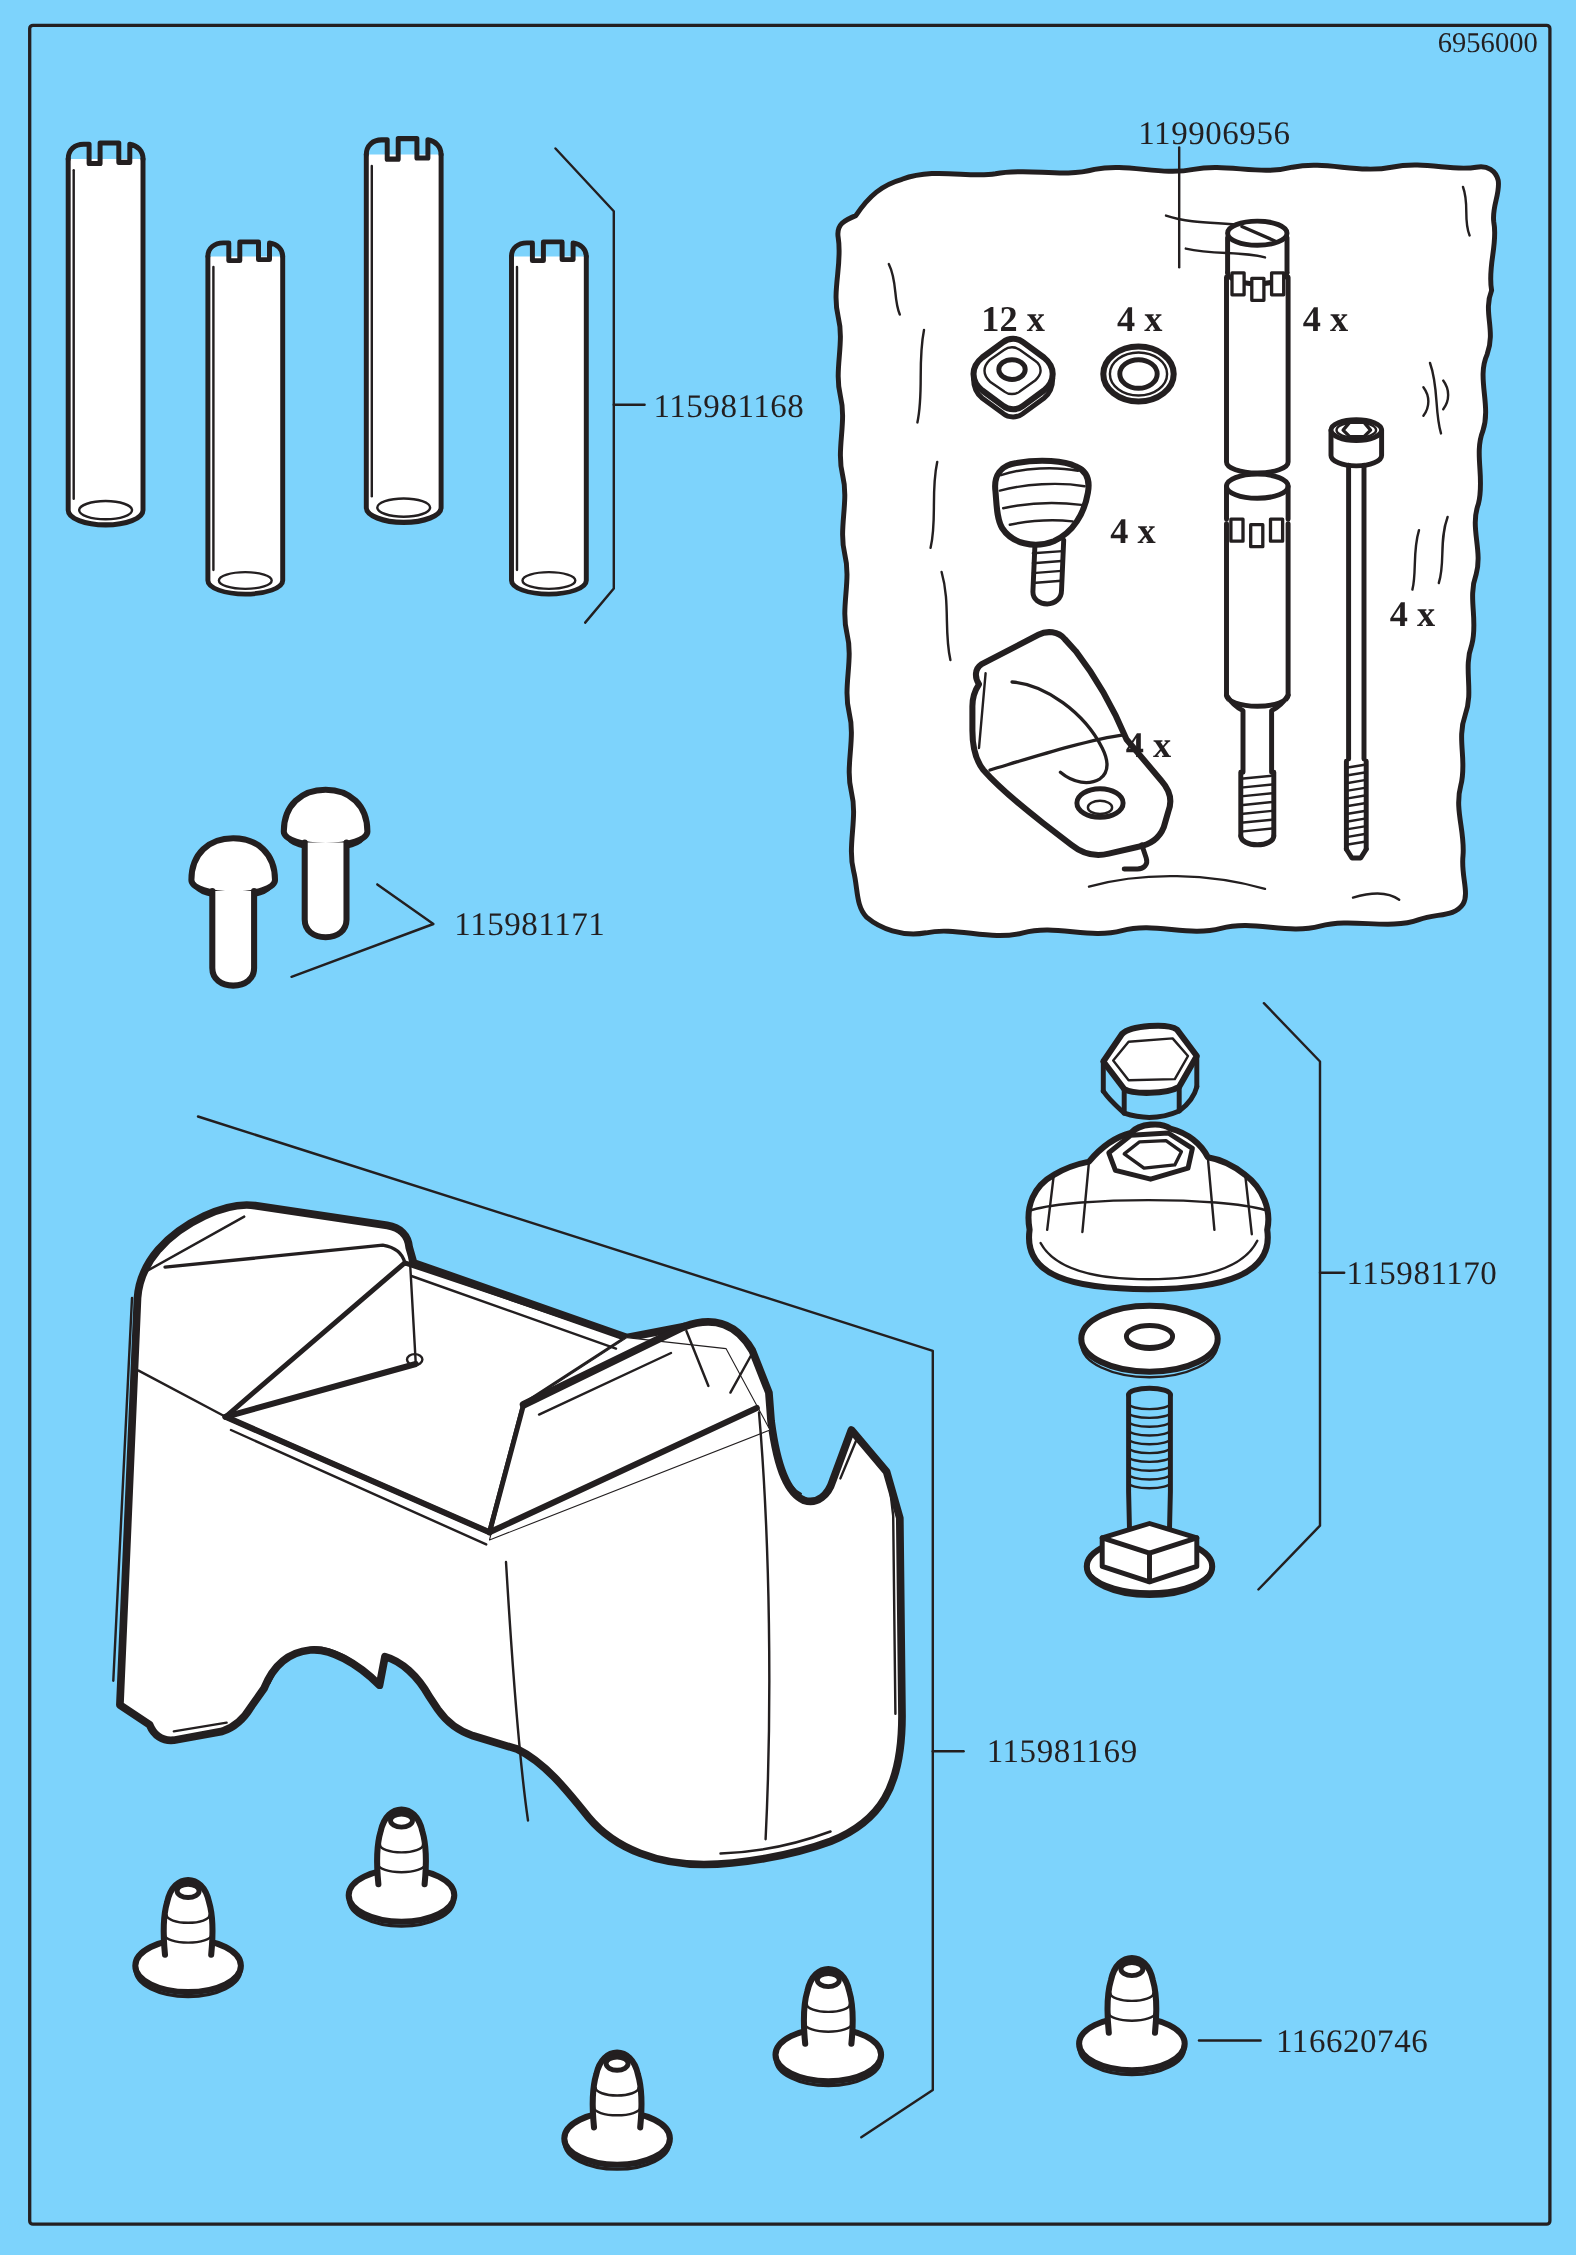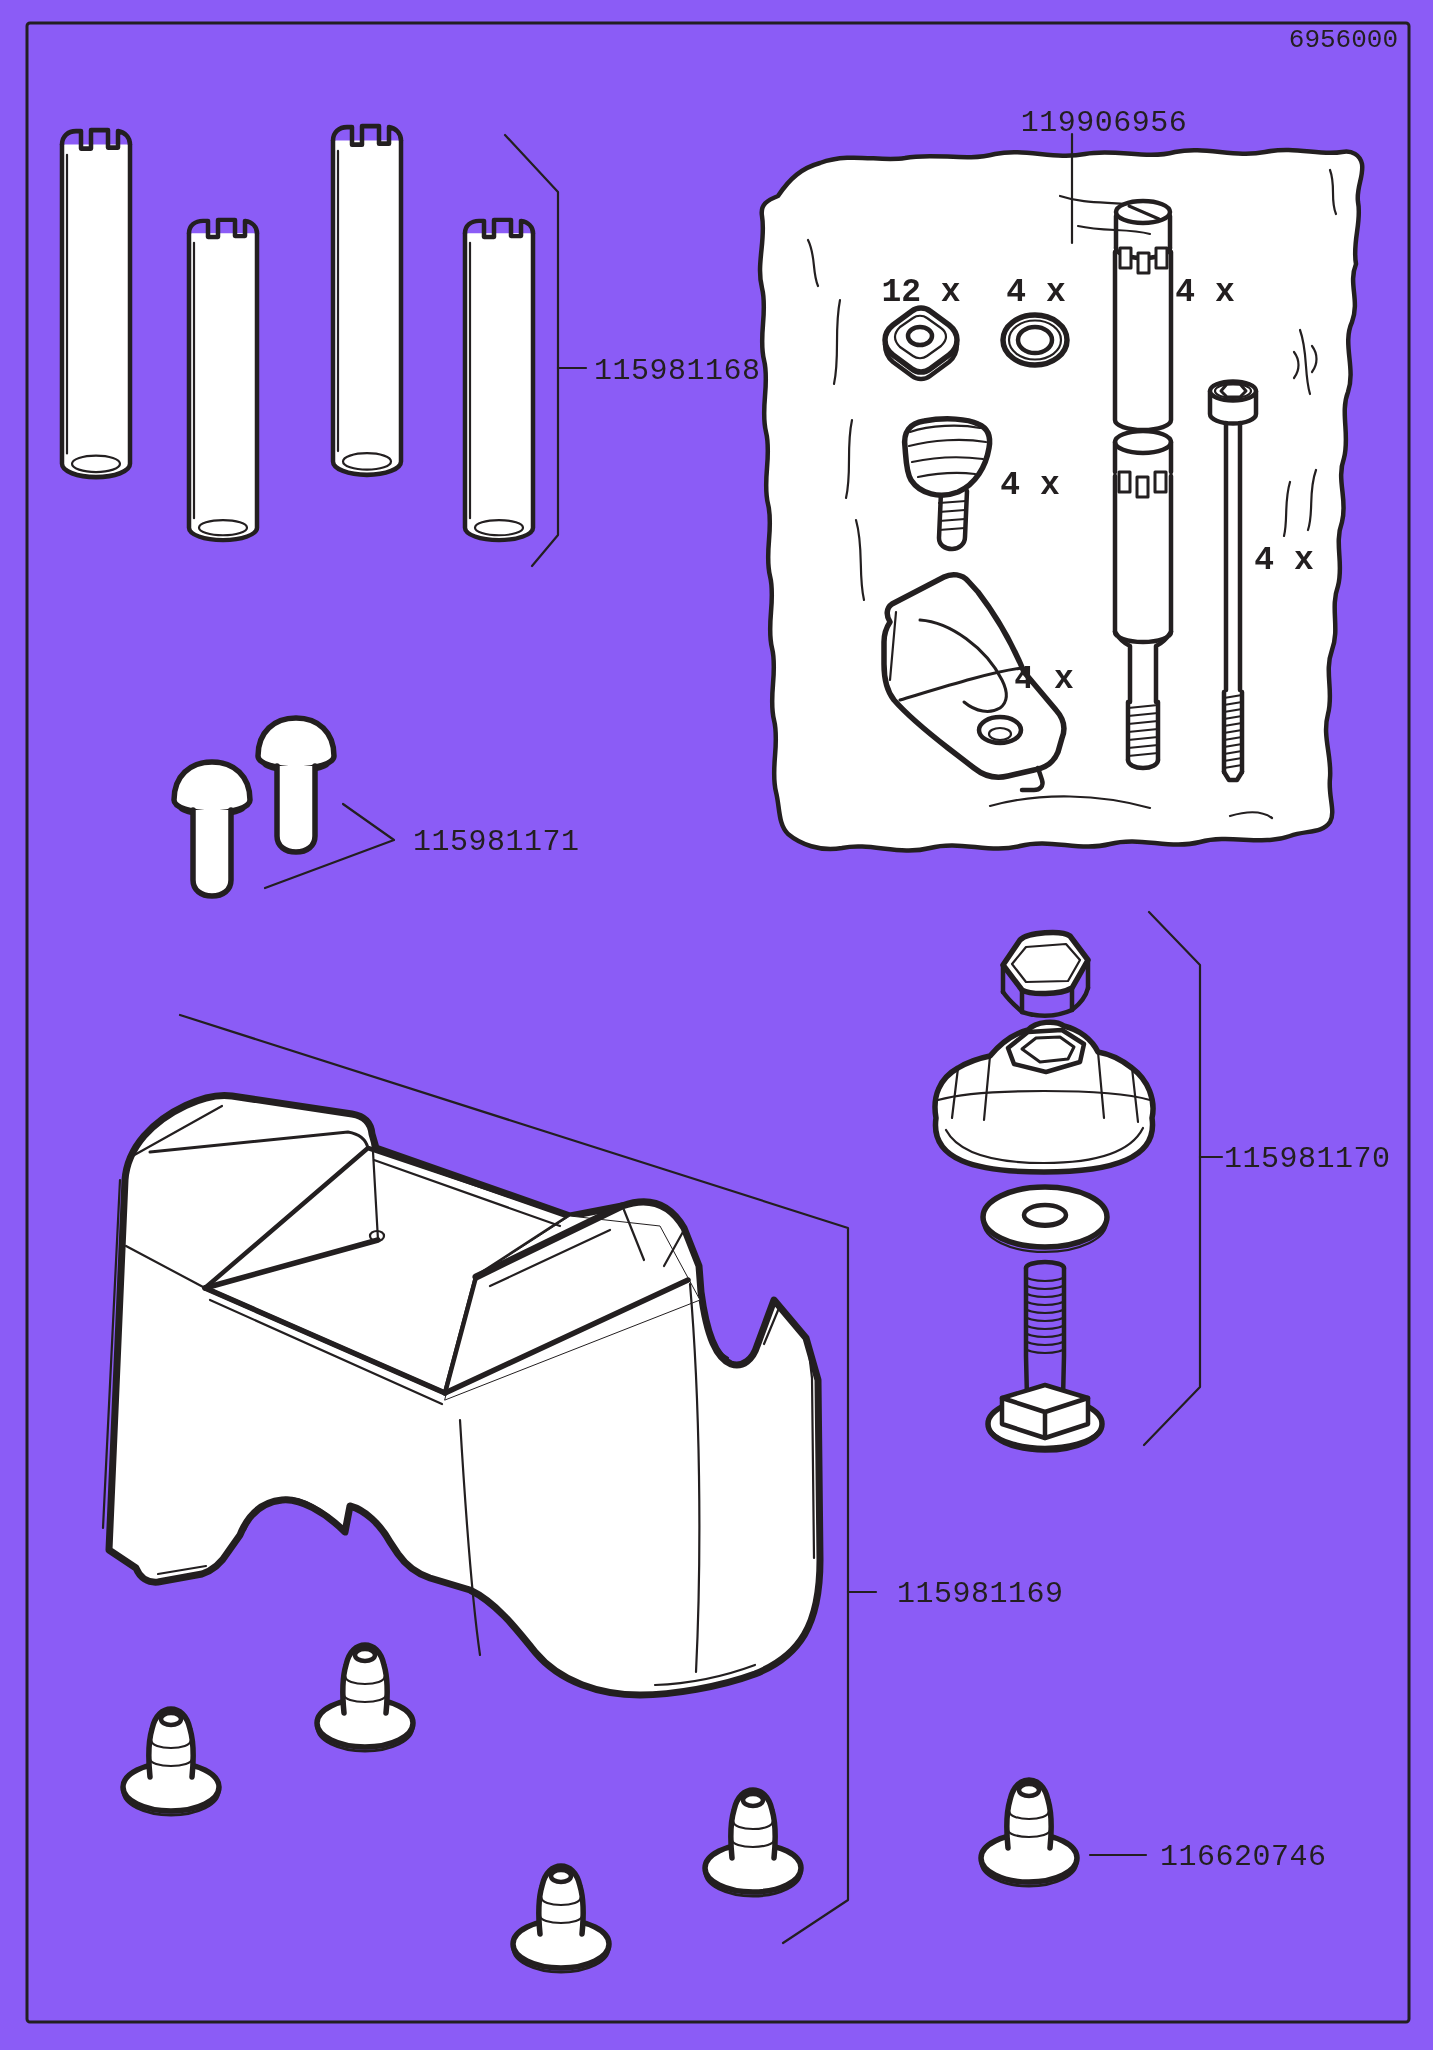--- a/index.html
+++ b/index.html
@@ -1,20 +1,20 @@
 <!DOCTYPE html>
 <html><head>
 <meta charset="utf-8">
 <style>
   html,body{margin:0;padding:0;background:#e8e8e8;}
   .page{
     position:relative;
     width:1433px;height:2050px;
-    background:#8b5cf6;
-    font-family:Liberation Mono, monospace;
+    background:#7dd3fc;
+    font-family:Liberation Serif, serif;
     overflow:hidden;
   }
   svg{position:absolute;left:0;top:0;}
   
   .art path,.art line,.art ellipse,.art circle,.art rect,.art polyline,.art polygon,.art use{
     fill:none;stroke:#231f20;stroke-linecap:round;stroke-linejoin:round;
   }
   .s2{stroke-width:2.2px;}
   .s3{stroke-width:3px;}
   .s4{stroke-width:4.5px;}

